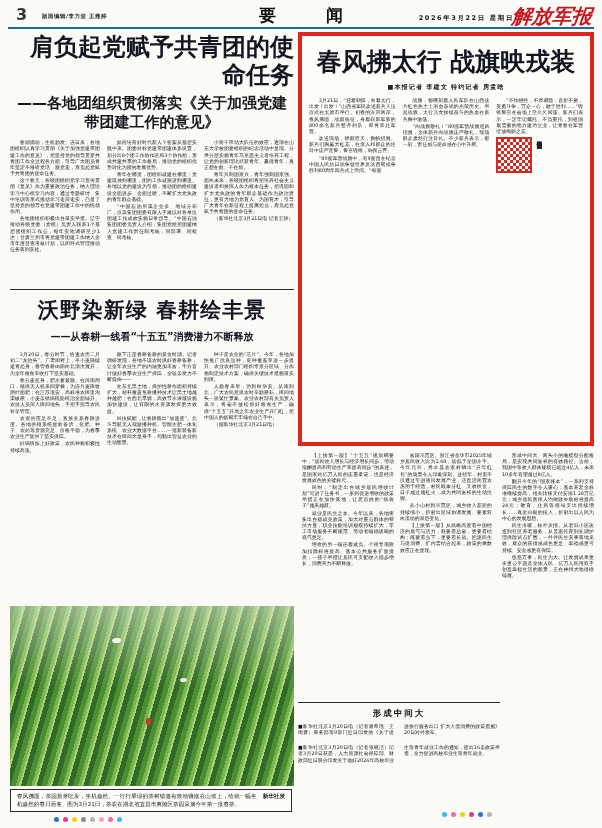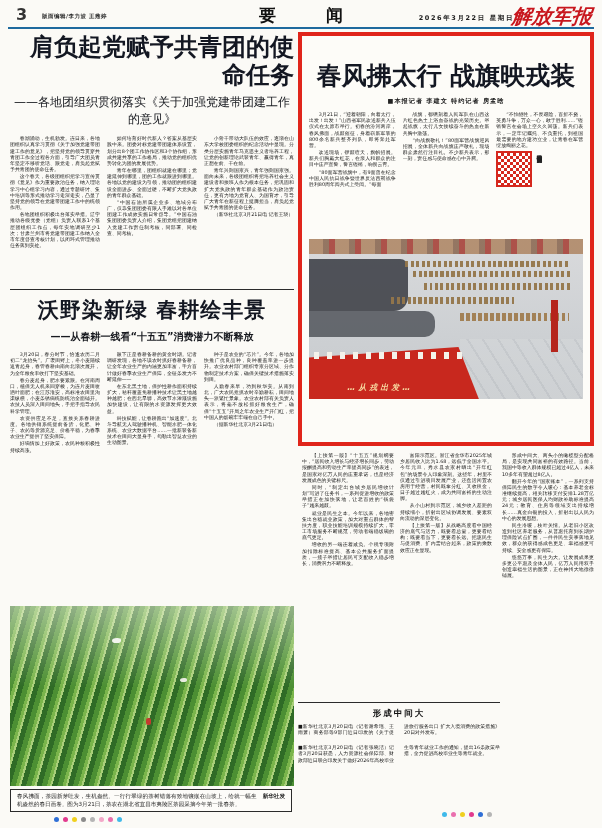--- a/index.html
+++ b/index.html
@@ -15,21 +15,21 @@
   .masthead{position:absolute;right:2px;top:0px;font-family:"DejaVu Serif",serif;font-style:italic;
             font-weight:bold;font-size:20px;color:#c8171e;transform:skewX(-6deg);}
   .hdrule{position:absolute;left:8px;top:27px;width:586px;height:2px;background:#1e6a9e;}
   
   .ncols{display:flex;gap:7px;}
   .ncol{flex:1;font-size:4.9px;line-height:1.26;text-align:justify;color:#191919;overflow:hidden;}
   .para{text-indent:2em;margin:0 0 1px 0;}
   
   .artA{position:absolute;left:10px;top:34px;width:284px;}
   .hlA{font-size:24px;font-weight:bold;text-align:right;color:#131722;letter-spacing:0px;line-height:1.15;}
-  .subA{font-size:12px;font-weight:normal;text-align:center;color:#17191f;margin-top:5px;}
+  .subA{font-size:15px;font-weight:bold;text-align:center;color:#17191f;margin-top:5px;}
   .bodyA{margin-top:7px;height:180px;}
   .divider1{position:absolute;left:10px;top:289px;width:284px;height:1px;background:#2b2b2b;}
   
   .artB{position:absolute;left:10px;top:296px;width:284px;}
   .hlB{font-size:21px;font-weight:bold;text-align:center;color:#131722;letter-spacing:1px;}
   .subB{font-size:10px;font-weight:bold;text-align:center;color:#17191f;margin-top:6px;}
   .bodyB{margin-top:7px;height:240px;}
   
   .teaphoto{position:absolute;left:10px;top:606px;width:284px;height:180px;overflow:hidden;
     background:repeating-linear-gradient(106deg,#2f6b26 0 5px,#4c8f33 5px 10px,#7ab54b 10px 13px,#a9cf7a 13px 15px);}
@@ -41,21 +41,21 @@
   .teacap{position:absolute;left:10px;top:789px;width:282px;height:23px;border:1px solid #2b2b2b;
     background:#fdfcf9;padding:2px 6px;box-sizing:border-box;font-size:5.6px;line-height:1.5;text-align:justify;}
   .teacap .credit{float:right;font-weight:bold;margin-left:6px;}
   .dotsrow{position:absolute;display:flex;gap:4px;}
   .dotsL{left:54px;top:817px;}
   .dotsR{left:442px;top:812px;}
   .dot{width:5px;height:5px;border-radius:50%;display:inline-block;}
   
   .boxC{position:absolute;left:298px;top:32px;width:296px;height:414px;box-sizing:border-box;
         border:4px solid #e0251b;background:#fdfcf8;padding:4px 7px;}
-  .hlC{font-size:25px;font-weight:bold;text-align:center;color:#131722;margin-top:19px;letter-spacing:0;}
+  .hlC{font-size:25px;font-weight:bold;text-align:center;color:#131722;margin-top:5px;letter-spacing:0;}
   .subC{font-size:11px;font-weight:bold;text-align:center;color:#17191f;margin-top:7px;}
   .bylineC{font-size:6.2px;font-weight:bold;text-align:center;color:#222;margin-top:5px;letter-spacing:1px;}
   .bodyC{margin-top:5px;height:124px;}
   .qrwrap{display:flex;margin-top:3px;align-items:flex-start;gap:3px;}
   .qr{width:36px;height:36px;border:2px solid #d6281e;box-sizing:border-box;
       background-image:repeating-conic-gradient(#d6281e 0% 25%,#ffffff 0% 50%);background-size:6px 6px;}
   .qrlabel{writing-mode:vertical-rl;font-size:5.4px;font-weight:bold;color:#222;line-height:1.6;height:38px;}
   
   .photoC{position:relative;margin-top:4px;height:160px;overflow:hidden;
           background:linear-gradient(180deg,#d9dadc 0%,#cdd0d3 60%,#c6c9cc 100%);}
@@ -189,35 +189,20 @@
       <div class="ncol">
         <div>
             <p class="para">“不怕牺牲，不畏艰险，百折不挠，英勇斗争，万众一心，敢于胜利……”铿锵誓言在会场上空久久回荡。新兵们表示，一定牢记嘱托、不负重托，到祖国最需要的地方建功立业，让青春在军营绽放绚丽之花。</p>
           </div>
         <div class="qrwrap">
           <div class="qr"></div>
           <div class="qrlabel">请扫二维码 浏览更多内容</div>
         </div>
       </div>
     </div>
-    <div class="photoC">
-      <div class="pc-top"></div>
-      <div class="pc-crowd"></div>
-      <div class="pc-crowd2"></div>
-      <div class="pc-row pc-r1"></div>
-      <div class="pc-row pc-r2"></div>
-      <div class="pc-row pc-r3"></div>
-      <div class="pc-row pc-r4"></div>
-      <div class="pc-row pc-r5"></div>
-      <div class="pc-road"></div>
-      <div class="pc-banner"></div>
-      <div class="pc-carpet"></div>
-      <div class="pc-placards"></div>
-      <div class="pc-script">…从戎出发…</div>
-    </div>
   </div>
 
   <div class="colD colD1">
       <p class="para">【上接第一版】“十五五”规划纲要中，“居民收入增长与经济增长同步，劳动报酬提高和劳动生产率提高同步”的表述，是国家对亿万人民的庄重承诺，也是经济发展成色的关键标尺。</p>
       <p class="para">同时，“制定出台城乡居民增收计划”写进了任务书，一系列促进增收的政策举措正在加快落地，让老百姓的“钱袋子”越来越鼓。</p>
       <p class="para">就业是民生之本。今年以来，各地密集出台稳就业政策，加大对重点群体的帮扶力度，职业技能培训规模持续扩大，零工市场服务不断规范，劳动者端稳饭碗的底气更足。</p>
       <p class="para">增收的另一端连着减负。个税专项附加扣除标准提高、基本公共服务扩面提质，一揽子举措让居民可支配收入稳步增长，消费潜力不断释放。</p>
     </div>
   <div class="colD colD2">
       <p class="para">富阳示范区。浙江省金华市2025年城乡居民收入比为1.68，远低于全国水平。今年元旦，秀水县农家村晒出“开年红包”的场景令人印象深刻。这些年，村里不仅通过引进项目发展产业，还盘活闲置农房用于经营，村民既拿分红、又收租金，日子越过越红火，成为共同富裕的生动注脚。</p>

